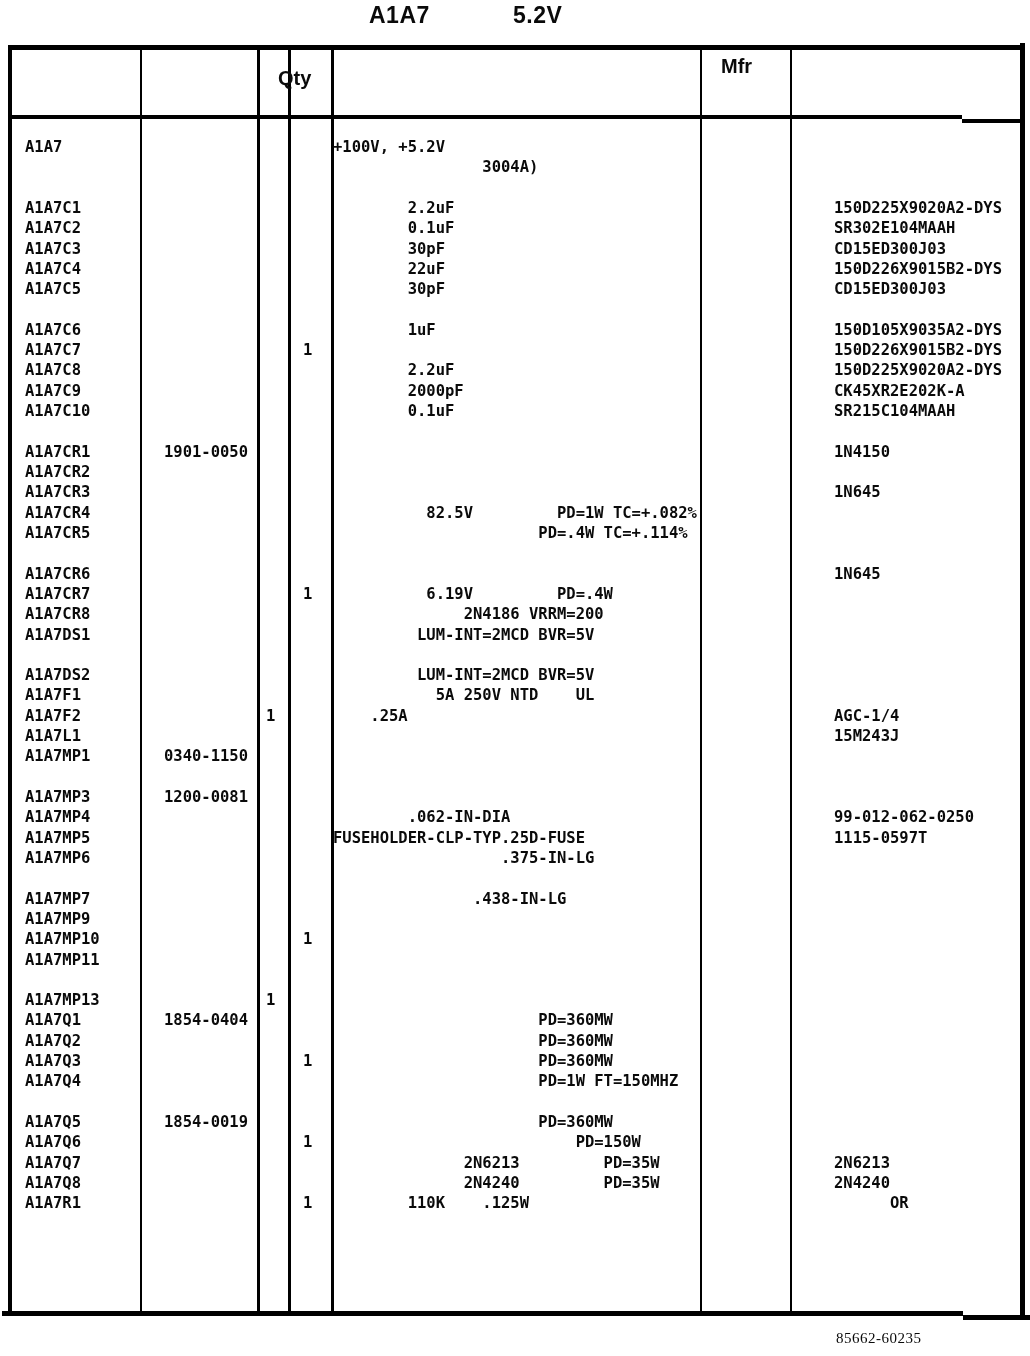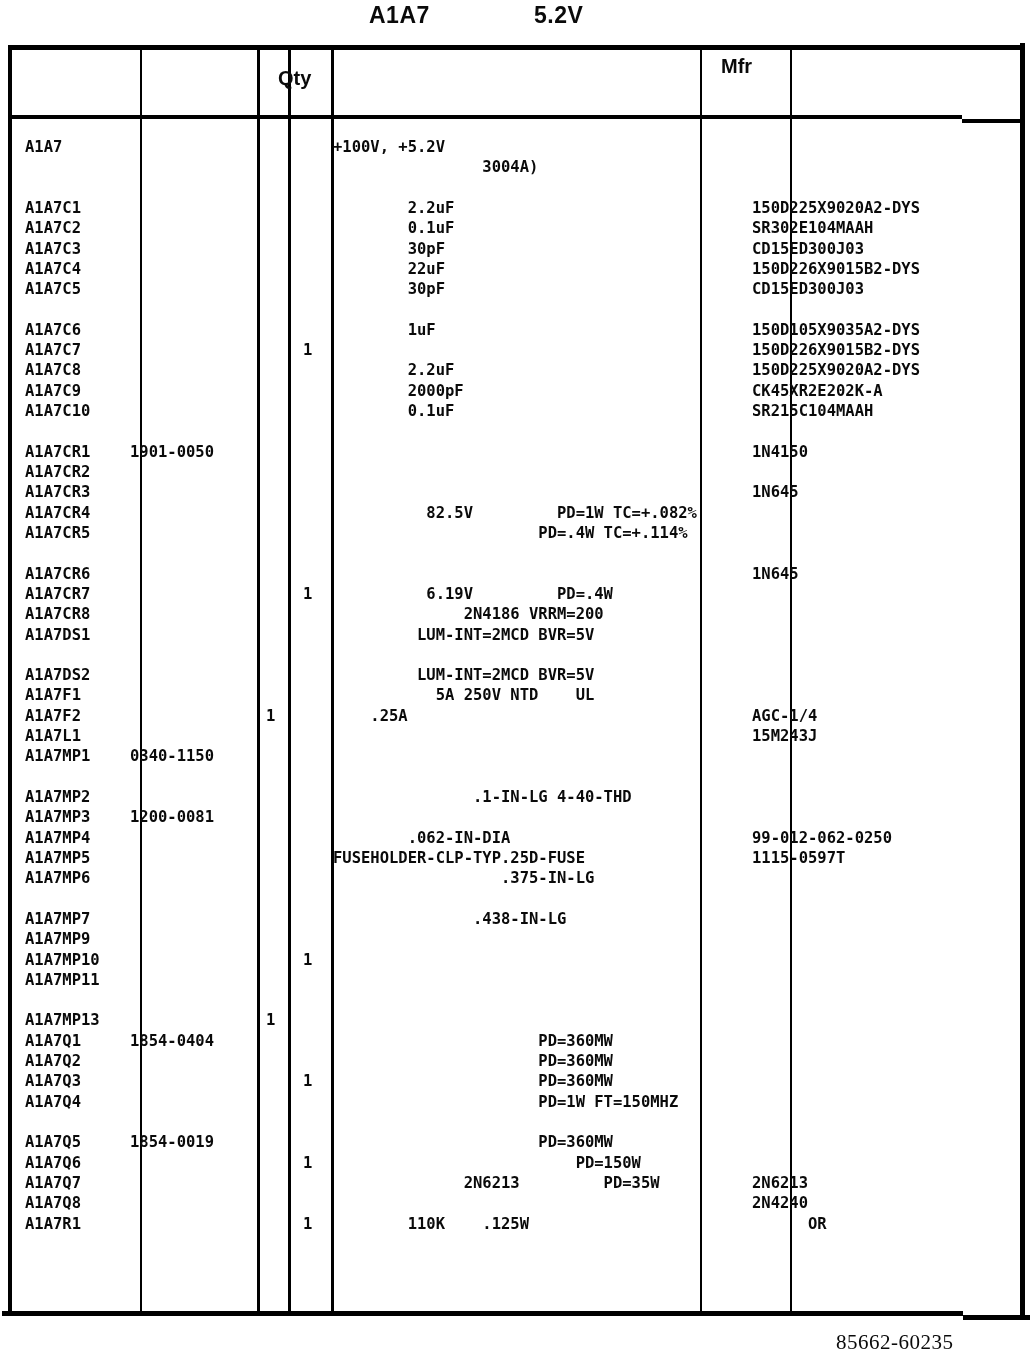--- a/index.html
+++ b/index.html
@@ -2,47 +2,47 @@
 <html><head>
 <meta charset="utf-8">
 <style>
   html,body{margin:0;padding:0;background:#ffffff;}
   .page{position:relative;width:1030px;height:1356px;background:#ffffff;color:#000;overflow:hidden;}
 
   
   .title-frag{position:absolute;top:2px;font-family:"Liberation Sans",sans-serif;
               font-weight:bold;font-size:23px;color:#0a0a0a;letter-spacing:.5px;}
   #title-left{left:369px;}
-  #title-right{left:534px;text-align:right;}
+  #title-right{left:513px;text-align:right;}
 
   
   .hline,.vline{position:absolute;background:#000;}
 
   
   .col-hdr{position:absolute;font-family:"Liberation Sans",sans-serif;font-weight:bold;
            font-size:20px;color:#0a0a0a;}
   #hdr-qty{left:278px;top:67px;}
   #hdr-mfr{left:721px;top:55px;}
 
   
   #tbody{position:absolute;left:0;top:137px;width:1030px;}
   .trow{position:relative;height:20.32px;}
   .cell{position:absolute;top:0;white-space:pre;
         font-family:"DejaVu Sans Mono",monospace;font-weight:700;
         font-size:15.5px;line-height:20.32px;color:#0a0a0a;}
   .c-ref  {left:25px;}
-  .c-hp   {left:130px;}
+  .c-hp   {left:164px;}
   .c-cd   {left:266px;}
   .c-qty  {left:303px;}
   .c-desc {left:333px;}
-  .c-mfrpn{left:752px;}
+  .c-mfrpn{left:834px;}
 
   
   .footer{position:absolute;left:836px;top:1330px;font-family:"Liberation Serif",serif;
-          font-size:21px;color:#0a0a0a;letter-spacing:.5px;}
+          font-size:15px;color:#0a0a0a;letter-spacing:.5px;}
 </style>
 </head>
 <body>
 
 <div class="page">
 
   <span class="title-frag" id="title-left">A1A7</span>
   <span class="title-frag" id="title-right">5.2V</span>
 
   <div class="hline" style="left:8px;   top:45px;   width:1012px; height:5px;"></div>
@@ -180,24 +180,20 @@
       <div class="trow">
         <span class="cell c-ref">A1A7L1</span>
         <span class="cell c-mfrpn">15M243J</span>
       </div>
       <div class="trow">
         <span class="cell c-ref">A1A7MP1</span>
         <span class="cell c-hp">0340-1150</span>
       </div>
       <div class="trow"></div>
       <div class="trow">
-        <span class="cell c-ref">A1A7MP2</span>
-        <span class="cell c-desc">               .1-IN-LG 4-40-THD</span>
-      </div>
-      <div class="trow">
         <span class="cell c-ref">A1A7MP3</span>
         <span class="cell c-hp">1200-0081</span>
       </div>
       <div class="trow">
         <span class="cell c-ref">A1A7MP4</span>
         <span class="cell c-desc">        .062-IN-DIA</span>
         <span class="cell c-mfrpn">99-012-062-0250</span>
       </div>
       <div class="trow">
         <span class="cell c-ref">A1A7MP5</span>
@@ -257,20 +253,21 @@
         <span class="cell c-qty">1</span>
         <span class="cell c-desc">                          PD=150W</span>
       </div>
       <div class="trow">
         <span class="cell c-ref">A1A7Q7</span>
         <span class="cell c-desc">              2N6213         PD=35W</span>
         <span class="cell c-mfrpn">2N6213</span>
       </div>
       <div class="trow">
         <span class="cell c-ref">A1A7Q8</span>
+        <span class="cell c-desc">              2N4240         PD=35W</span>
         <span class="cell c-mfrpn">2N4240</span>
       </div>
       <div class="trow">
         <span class="cell c-ref">A1A7R1</span>
         <span class="cell c-qty">1</span>
         <span class="cell c-desc">        110K    .125W</span>
         <span class="cell c-mfrpn">      OR</span>
       </div>
     </div>
 

